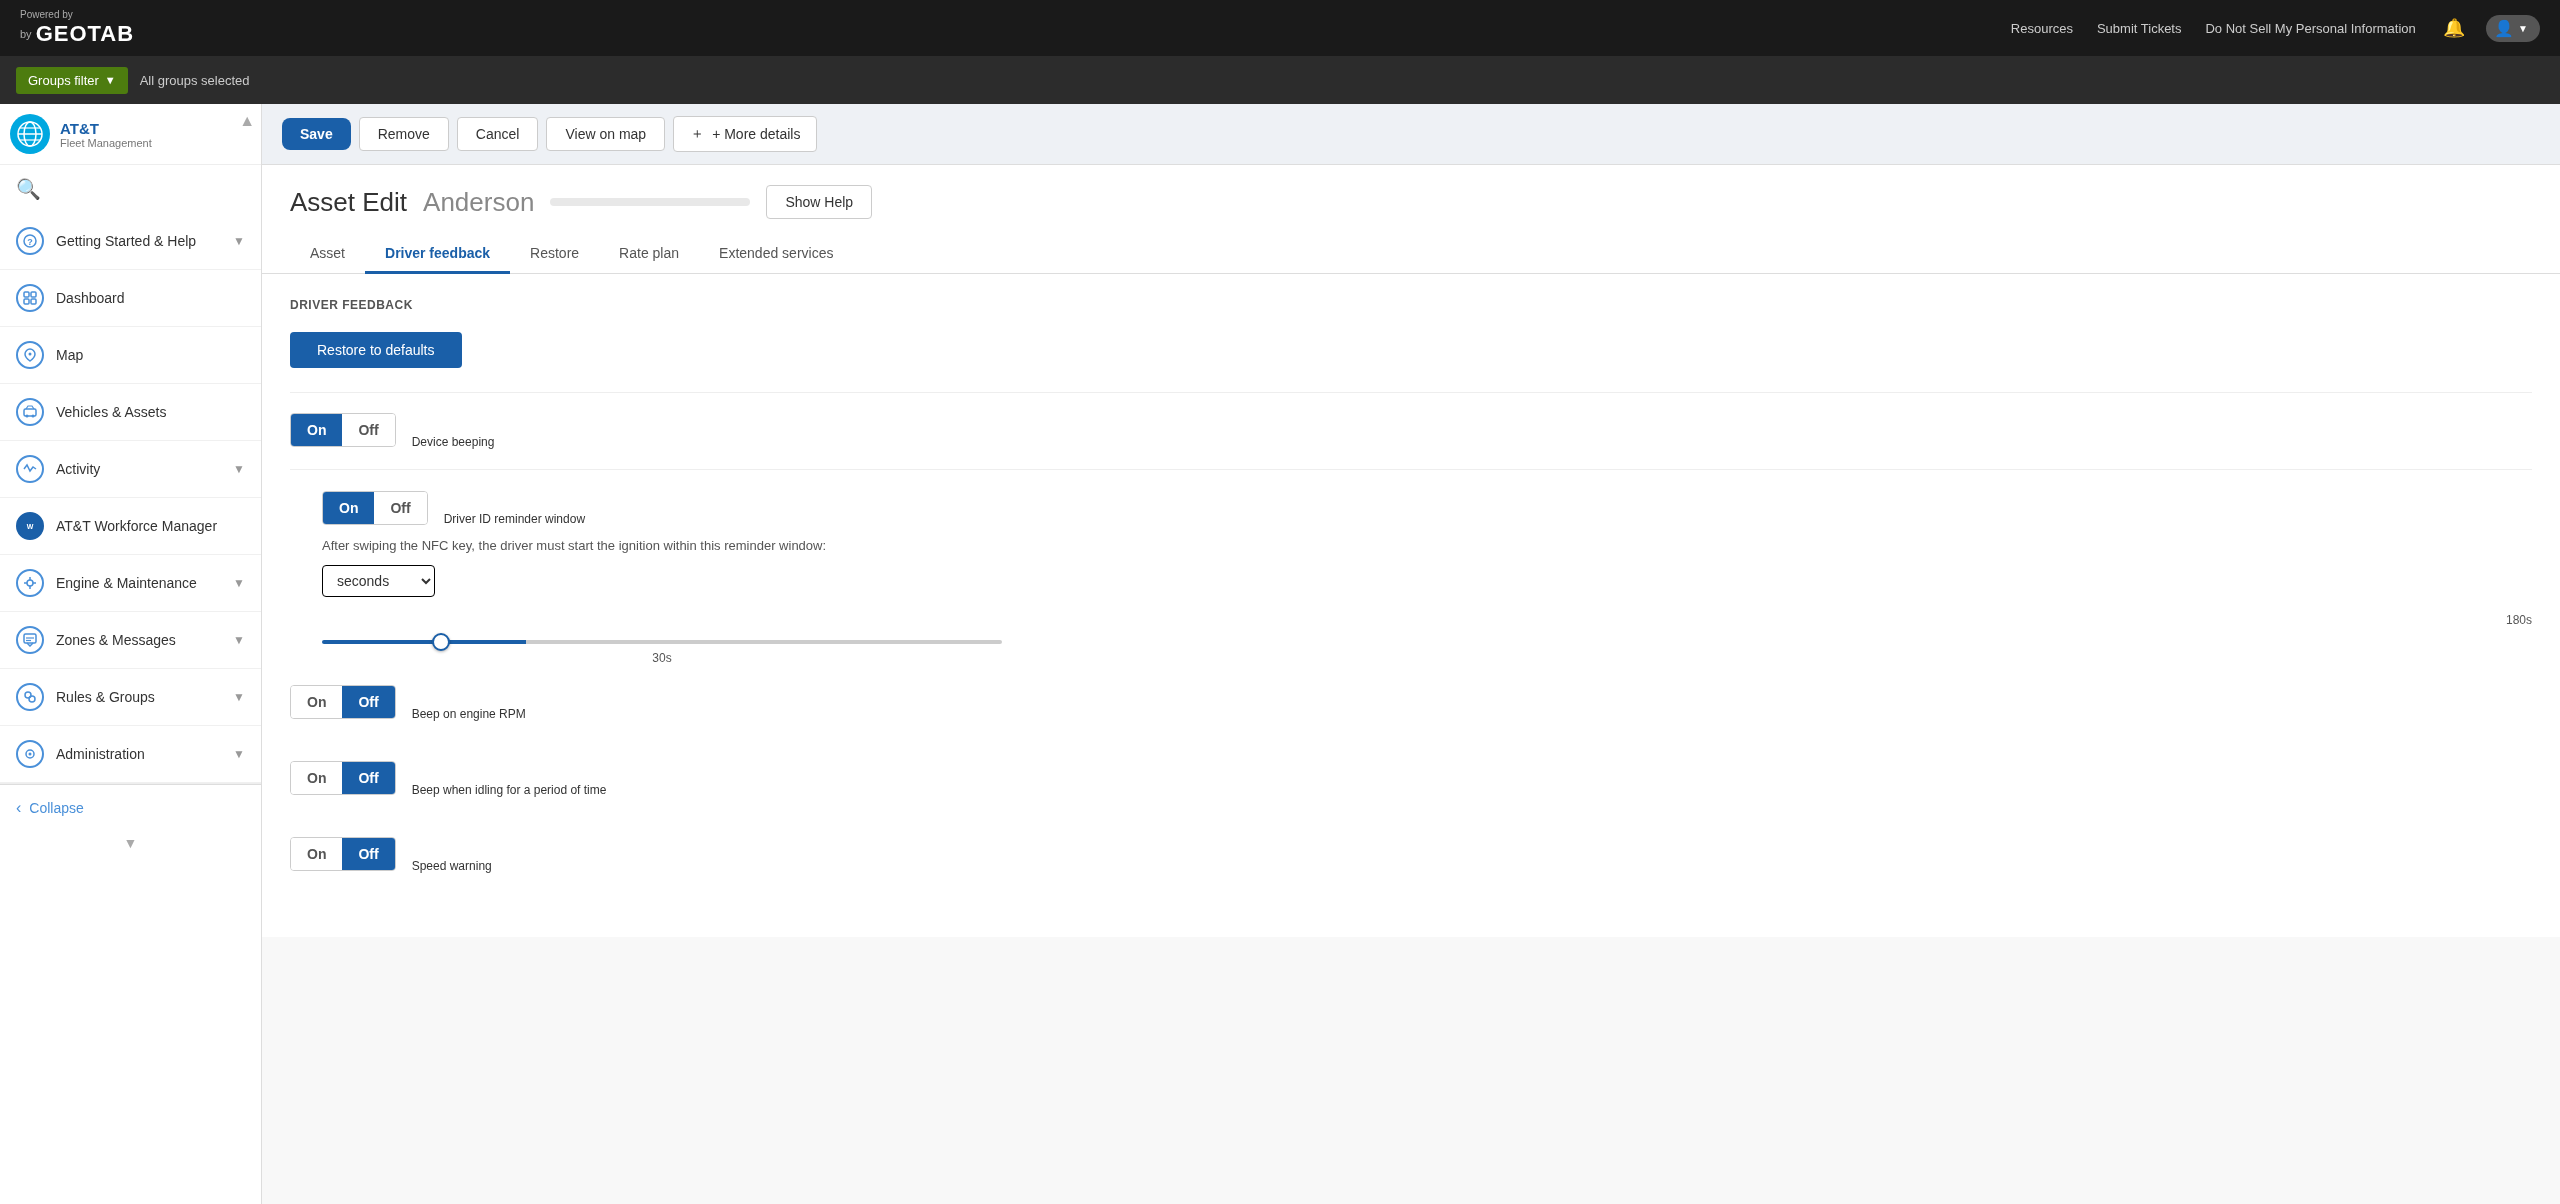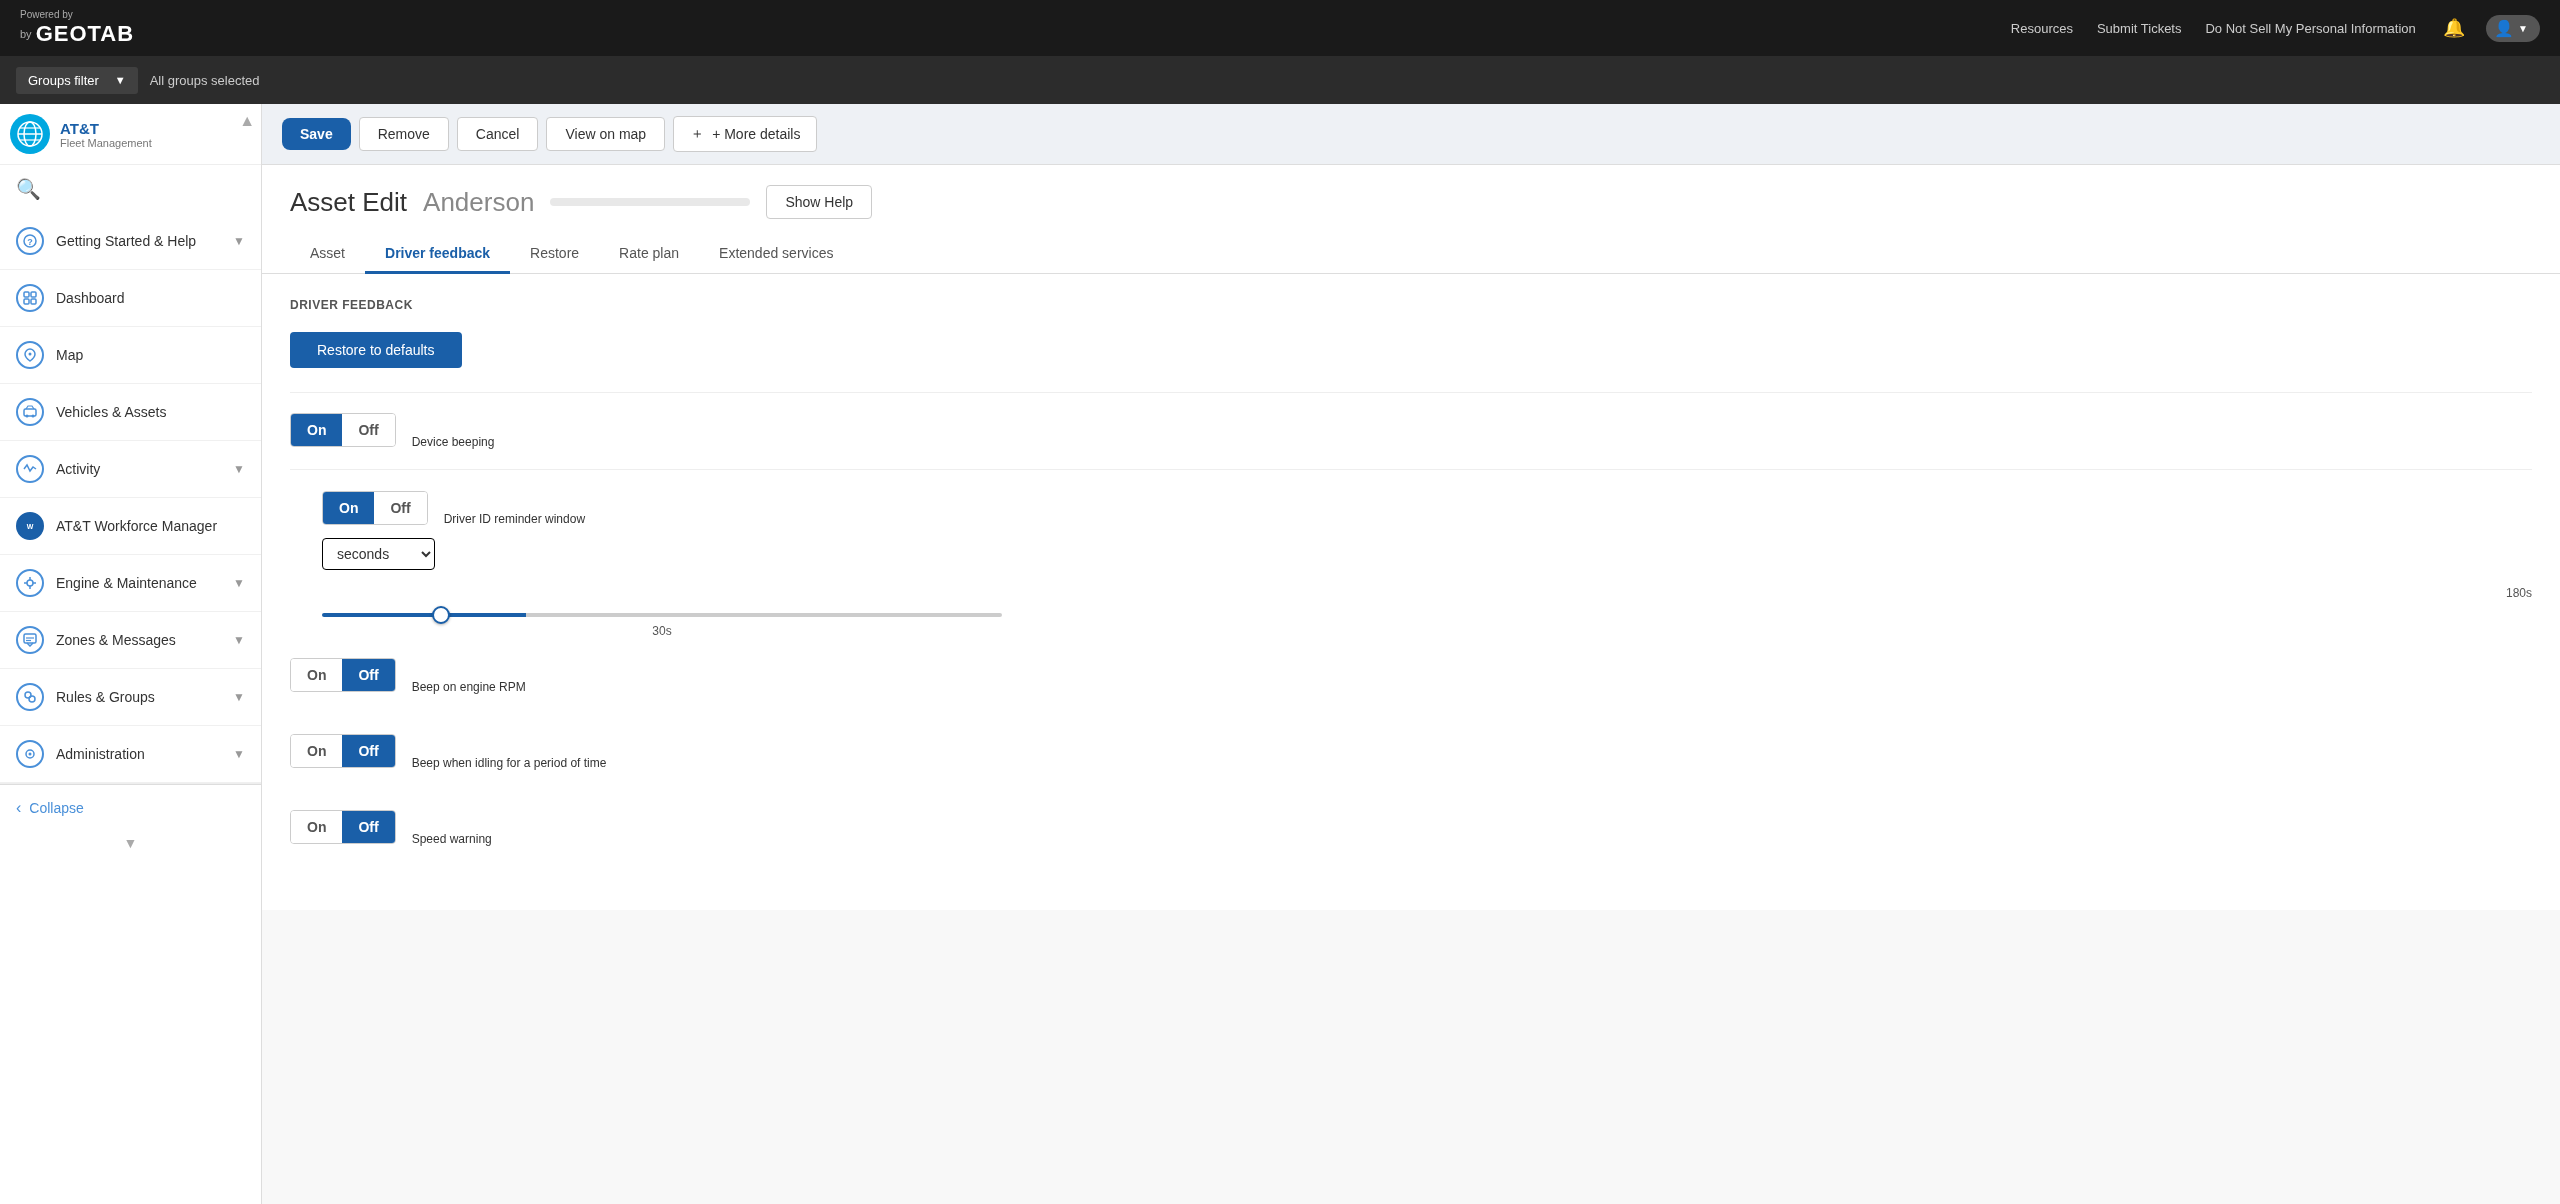--- a/index.html
+++ b/index.html
@@ -27,30 +27,30 @@
     
     .filter-bar {
       background: #2c2c2c;
       height: 48px;
       display: flex;
       align-items: center;
       padding: 0 16px;
       gap: 12px;
     }
     .groups-filter-btn {
-      background: #404040;
+      background: #4d7c0f;
       border: none;
       color: #fff;
       padding: 6px 12px;
       border-radius: 3px;
       cursor: pointer;
       font-size: 13px;
       display: flex;
       align-items: center;
-      gap: 16px;
+      gap: 6px;
     }
     .groups-filter-text { color: #ccc; font-size: 13px; }
 
     
     .main-layout {
       display: flex;
       height: calc(100vh - 104px);
     }
 
     
@@ -648,20 +648,21 @@
       
       <div class="nested-section">
         <div class="nested-toggle-row">
           <div class="toggle-group">
             <button class="toggle-btn active-on">On</button>
             <button class="toggle-btn">Off</button>
           </div>
           <span class="toggle-label">Driver ID reminder window</span>
         </div>
 
+        <p class="nested-description">After swiping the NFC key, the driver must start the ignition within this reminder window:</p>
 
         <div class="slider-section">
           <select class="seconds-select">
             <option>seconds</option>
             <option>minutes</option>
           </select>
 
           <div class="slider-container">
             <div class="slider-labels">
               <span>180s</span>

